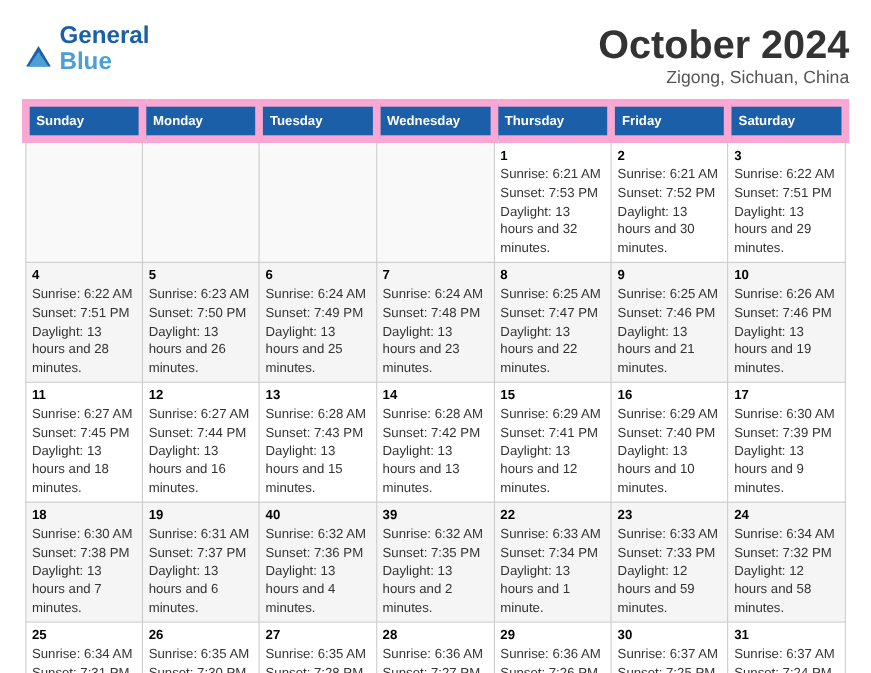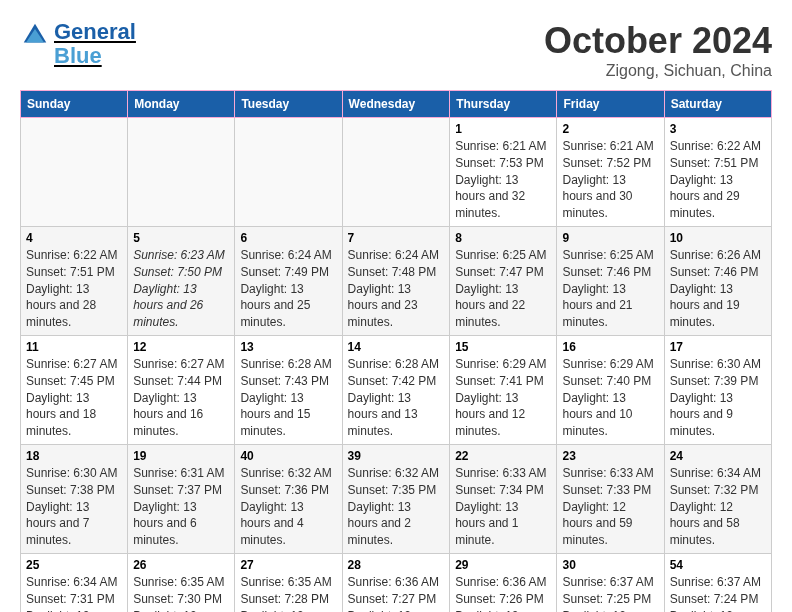--- a/index.html
+++ b/index.html
@@ -11,23 +11,22 @@
       padding: 20px;
     }
     .header {
       display: flex;
       justify-content: space-between;
       align-items: flex-start;
       margin-bottom: 10px;
     }
     .logo {
       display: flex;
-      align-items: flex-start;
+      align-items: flex-end;
       gap: 4px;
-      text-decoration: underline;
     }
     .logo-text {
       font-size: 22px;
       font-weight: bold;
       color: #333;
       line-height: 1.1;
     }
     .logo-text span {
       color: #1a5fa8;
     }
@@ -52,21 +51,21 @@
       border-collapse: collapse;
       font-size: 11px;
     }
     thead tr th {
       background-color: #1a5fa8;
       color: #fff;
       text-align: left;
       padding: 6px 6px;
       font-size: 12px;
       font-weight: bold;
-      border: 1px solid #f9a8d4;
+      border: 7px solid #f9a8d4;
     }
     tbody tr td {
       border: 1px solid #ccc;
       padding: 4px 5px;
       vertical-align: top;
       height: 80px;
       width: 108px;
       background: #fff;
     }
     tbody tr:nth-child(even) td {
@@ -145,21 +144,21 @@
       </tr>
       <tr>
         <td>
           <div class="cell-day">4</div>
           <div class="cell-info" style="white-space: pre-line;">Sunrise: 6:22 AM
 Sunset: 7:51 PM
 Daylight: 13 hours and 28 minutes.</div>
         </td>
         <td>
           <div class="cell-day">5</div>
-          <div class="cell-info" style="white-space: pre-line; font-style: italic;">Sunrise: 6:23 AM
+          <div class="cell-info" style="white-space: pre-line;">Sunrise: 6:23 AM
 Sunset: 7:50 PM
 Daylight: 13 hours and 26 minutes.</div>
         </td>
         <td>
           <div class="cell-day">6</div>
           <div class="cell-info" style="white-space: pre-line;">Sunrise: 6:24 AM
 Sunset: 7:49 PM
 Daylight: 13 hours and 25 minutes.</div>
         </td>
         <td>
@@ -306,20 +305,20 @@
 Sunset: 7:26 PM
 Daylight: 12 hours and 49 minutes.</div>
         </td>
         <td>
           <div class="cell-day">30</div>
           <div class="cell-info" style="white-space: pre-line;">Sunrise: 6:37 AM
 Sunset: 7:25 PM
 Daylight: 12 hours and 48 minutes.</div>
         </td>
         <td>
-          <div class="cell-day">54</div>
+          <div class="cell-day">31</div>
           <div class="cell-info" style="white-space: pre-line;">Sunrise: 6:37 AM
 Sunset: 7:24 PM
 Daylight: 12 hours and 46 minutes.</div>
         </td>
       </tr>
     </tbody>
 </table>
 
 </body></html>

